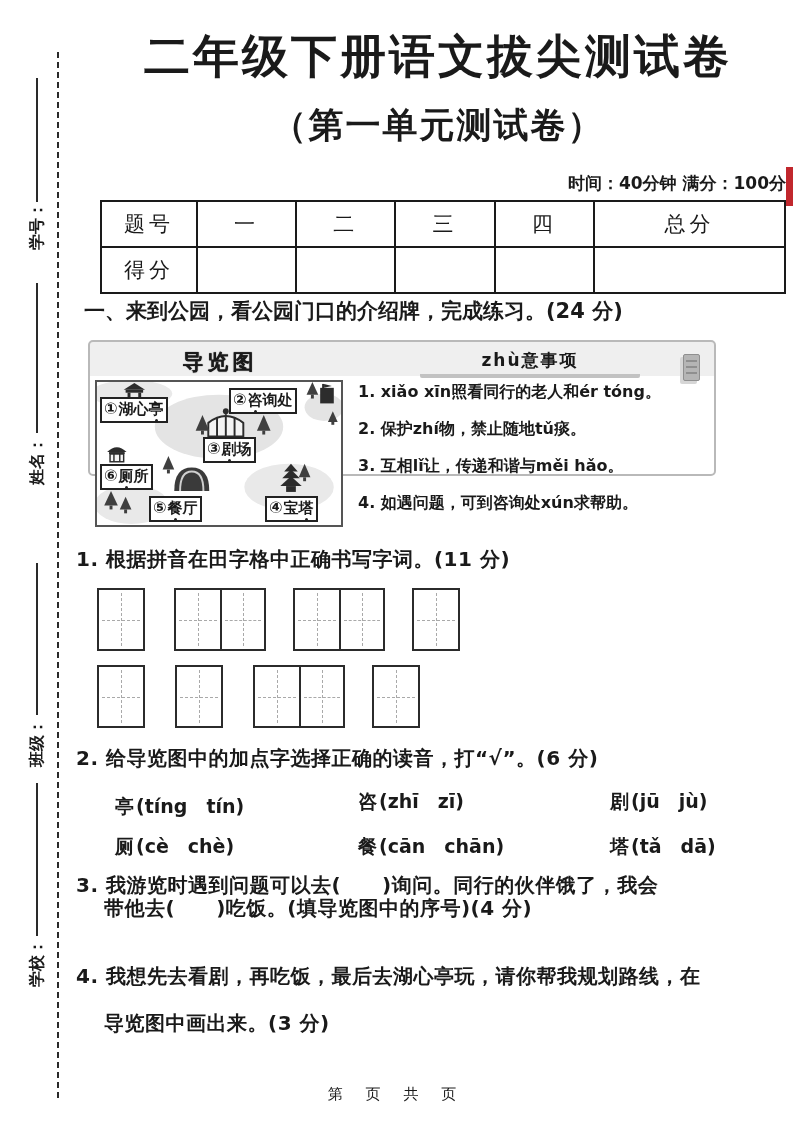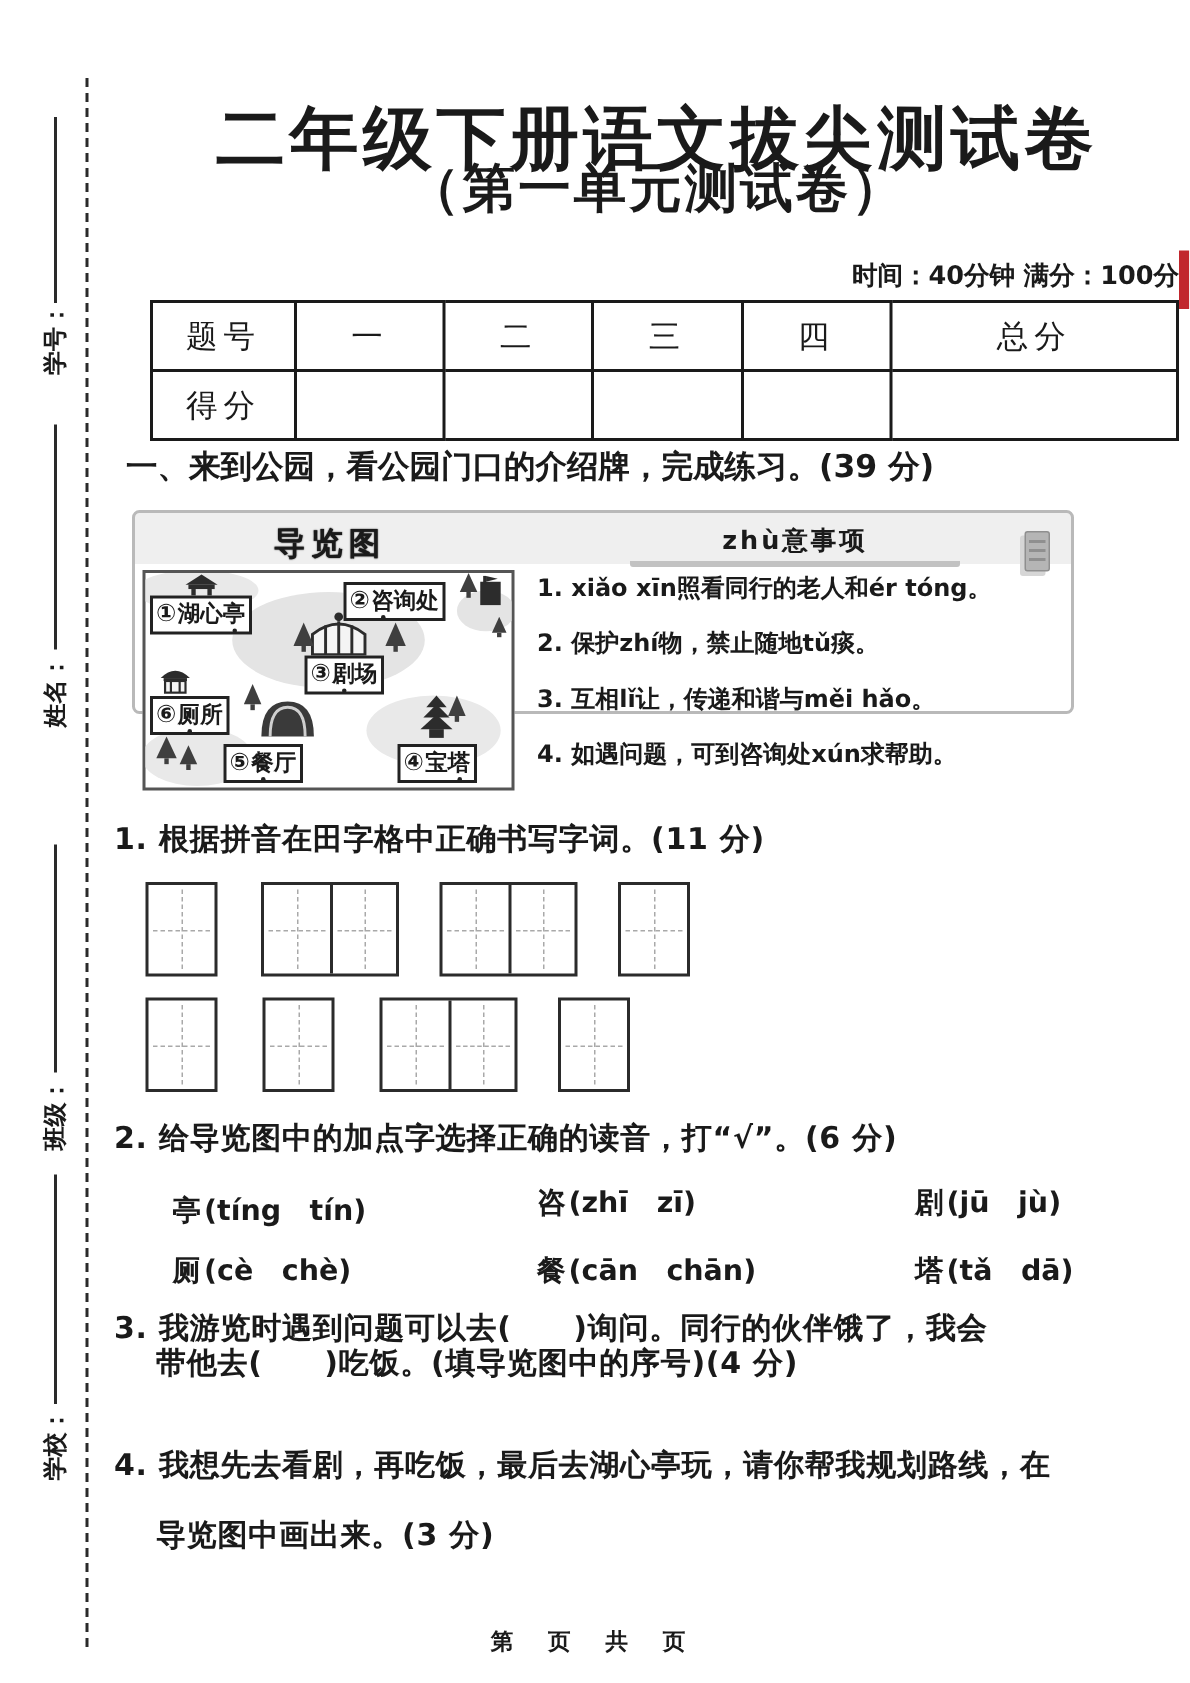--- a/index.html
+++ b/index.html
@@ -9,21 +9,21 @@
 
   
   .side-divider { position:absolute; left:57px; top:52px; height:1046px; width:0;
     border-left:2px dashed #2a2a2a; }
   .side-line { position:absolute; left:36px; width:2px; background:#2a2a2a; }
   .side-label { position:absolute; width:74px; height:20px; line-height:20px;
     text-align:center; font-size:16px; font-weight:600; transform:rotate(-90deg); white-space:nowrap; }
 
   
   .title { position:absolute; left:88px; top:26px; width:700px; text-align:center;
-    font-size:46px; font-weight:900; letter-spacing:3px;margin-top:36px; }
+    font-size:46px; font-weight:900; letter-spacing:3px; }
   .subtitle { position:absolute; left:88px; top:102px; width:700px; text-align:center;
     font-size:35px; font-weight:800; letter-spacing:2px; }
   .meta { position:absolute; left:88px; top:172px; width:698px; text-align:right;
     font-size:17px; font-weight:600; }
 
   
   .score-table { position:absolute; left:100px; top:200px; width:686px; border-collapse:collapse; }
   .score-table td { border:2px solid #1a1a1a; height:46px; text-align:center;
     font-size:21px; font-weight:500; letter-spacing:4px; }
   .score-table td.corner { width:96px; }
@@ -69,21 +69,21 @@
     border-left:1.5px dashed #a9a9a9; }
   .tg-cell::after { content:""; position:absolute; top:50%; left:3px; right:3px; height:0;
     border-top:1.5px dashed #a9a9a9; }
 
   
   .q2-opt { position:absolute; font-size:19px; font-weight:600; white-space:nowrap; }
   .q2-opt .hz { margin-right:2px; }
 
   
   .footer { position:absolute; left:0; top:1085px; width:793px; text-align:center;
-    font-size:15px; font-weight:700; letter-spacing:9px; }
+    font-size:15px; font-weight:400; letter-spacing:9px; }
 
   
   .red-mark { position:absolute; left:786px; top:167px; width:7px; height:39px; background:#c1272d; }
 
   
   .map-svg { position:absolute; left:0; top:0; width:100%; height:100%; }
 </style>
 </head>
 <body>
 
@@ -122,21 +122,21 @@
       <td class="corner">得分</td>
       <td></td>
       <td></td>
       <td></td>
       <td></td>
       <td></td>
     </tr>
   </tbody>
     </table>
 
-  <div class="section-heading">一、来到公园，看公园门口的介绍牌，完成练习。(39 分)</div>
+  <div class="section-heading">一、来到公园，看公园门口的介绍牌，完成练习。(24 分)</div>
 
   <div class="illustration">
 
     <div class="map-title">导览图</div>
 
     <div class="map-box">
       <svg class="map-svg" viewBox="0 0 248 147" aria-hidden="true">
 
         <ellipse cx="34" cy="12" rx="42" ry="14" fill="#e9e9e9"></ellipse>
         <ellipse cx="124" cy="46" rx="66" ry="33" fill="#e4e4e4"></ellipse>

